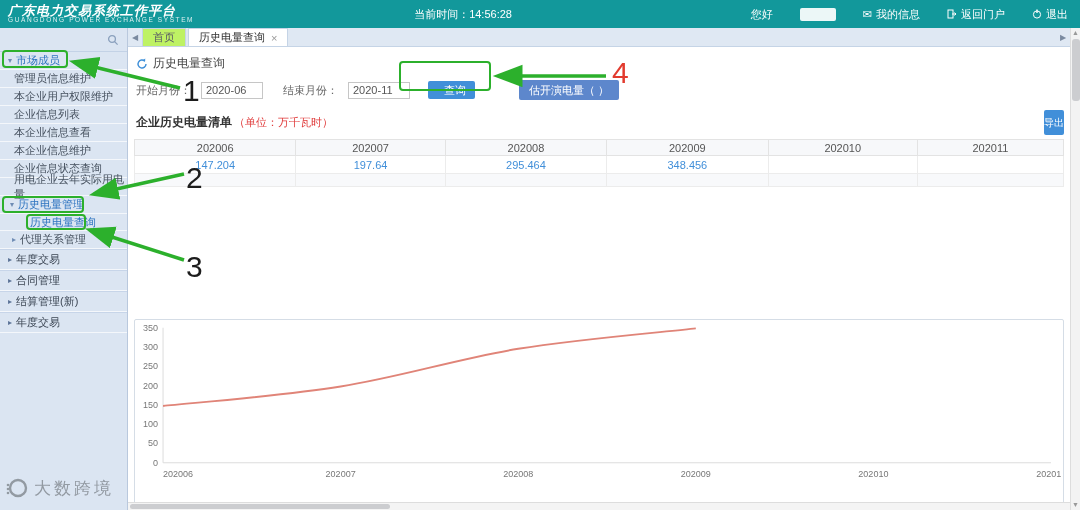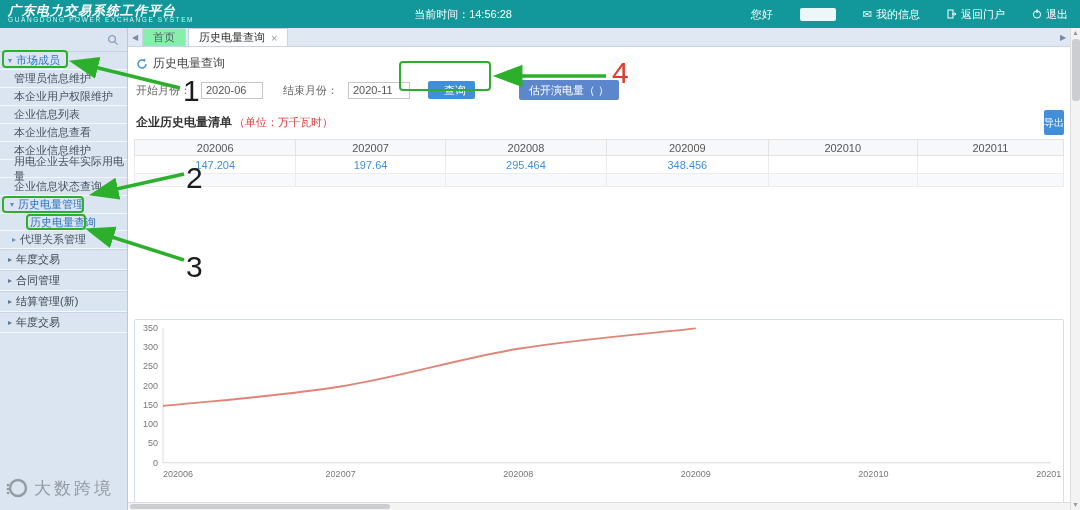--- a/index.html
+++ b/index.html
@@ -36,21 +36,21 @@
   .s-sub     { height:18px; padding-left:10px; color:#2e74c0; }
   .s-subleaf { height:17px; padding-left:30px; color:#2e74c0; }
   .s-sub2    { height:18px; padding-left:12px; color:#45505e; }
   .s-root    { height:21px; padding-left:8px; color:#3c4654; border-top:1px solid #c7d5e9; }
   .s-root .chev { color:#5b7397; }
 
   
   .main { flex:1; min-width:0; background:#fff; display:flex; flex-direction:column; position:relative; }
   .tabbar { height:19px; background:#dfe8f3; border-bottom:1px solid #c5d4e6; display:flex; align-items:flex-end; }
   .tab-scroll { width:14px; height:18px; font-size:8px; color:#7a8aa0; display:flex; align-items:center; justify-content:center; cursor:pointer; }
-  .tab { height:18px; padding:0 10px; font-size:11px; color:#556; background:#86efac;
+  .tab { height:18px; padding:0 10px; font-size:11px; color:#556; background:#bef264;
          border:1px solid #c5d4e6; border-bottom:none; display:flex; align-items:center; margin-right:2px; cursor:pointer; }
   .tab.active { background:#fff; color:#333; }
   .tab .x { margin-left:6px; color:#999; font-size:11px; }
   .tab-right { margin-left:auto; }
 
   .content { flex:1; padding:6px 6px 0 6px; position:relative; }
   .page-title-row { display:flex; align-items:center; gap:5px; margin:2px 0 8px 2px; font-size:12px; color:#444; }
   .form-row { display:flex; align-items:center; gap:10px; font-size:11px; color:#666; margin:0 0 10px 2px; }
   .txt { width:62px; height:17px; border:1px solid #c6c6c6; font-size:11px; color:#555; padding:0 4px; }
   .btn { background:#418fd9; color:#fff; border:none; border-radius:2px; font-size:11px; height:18px; padding:0 9px; cursor:pointer; }
@@ -147,24 +147,24 @@
     <div class="s-item s-leaf">
       <span>企业信息列表</span>
     </div>
     <div class="s-item s-leaf">
       <span>本企业信息查看</span>
     </div>
     <div class="s-item s-leaf">
       <span>本企业信息维护</span>
     </div>
     <div class="s-item s-leaf">
+      <span>企业信息状态查询</span>
+    </div>
+    <div class="s-item s-leaf">
       <span>用电企业去年实际用电量</span>
-    </div>
-    <div class="s-item s-leaf">
-      <span>企业信息状态查询</span>
     </div>
     <div class="s-item s-sub">
       <span class="chev">▾</span>
       <span>历史电量管理</span>
     </div>
     <div class="s-item s-subleaf">
       <span>历史电量查询</span>
     </div>
     <div class="s-item s-sub2">
       <span class="chev">▸</span>

